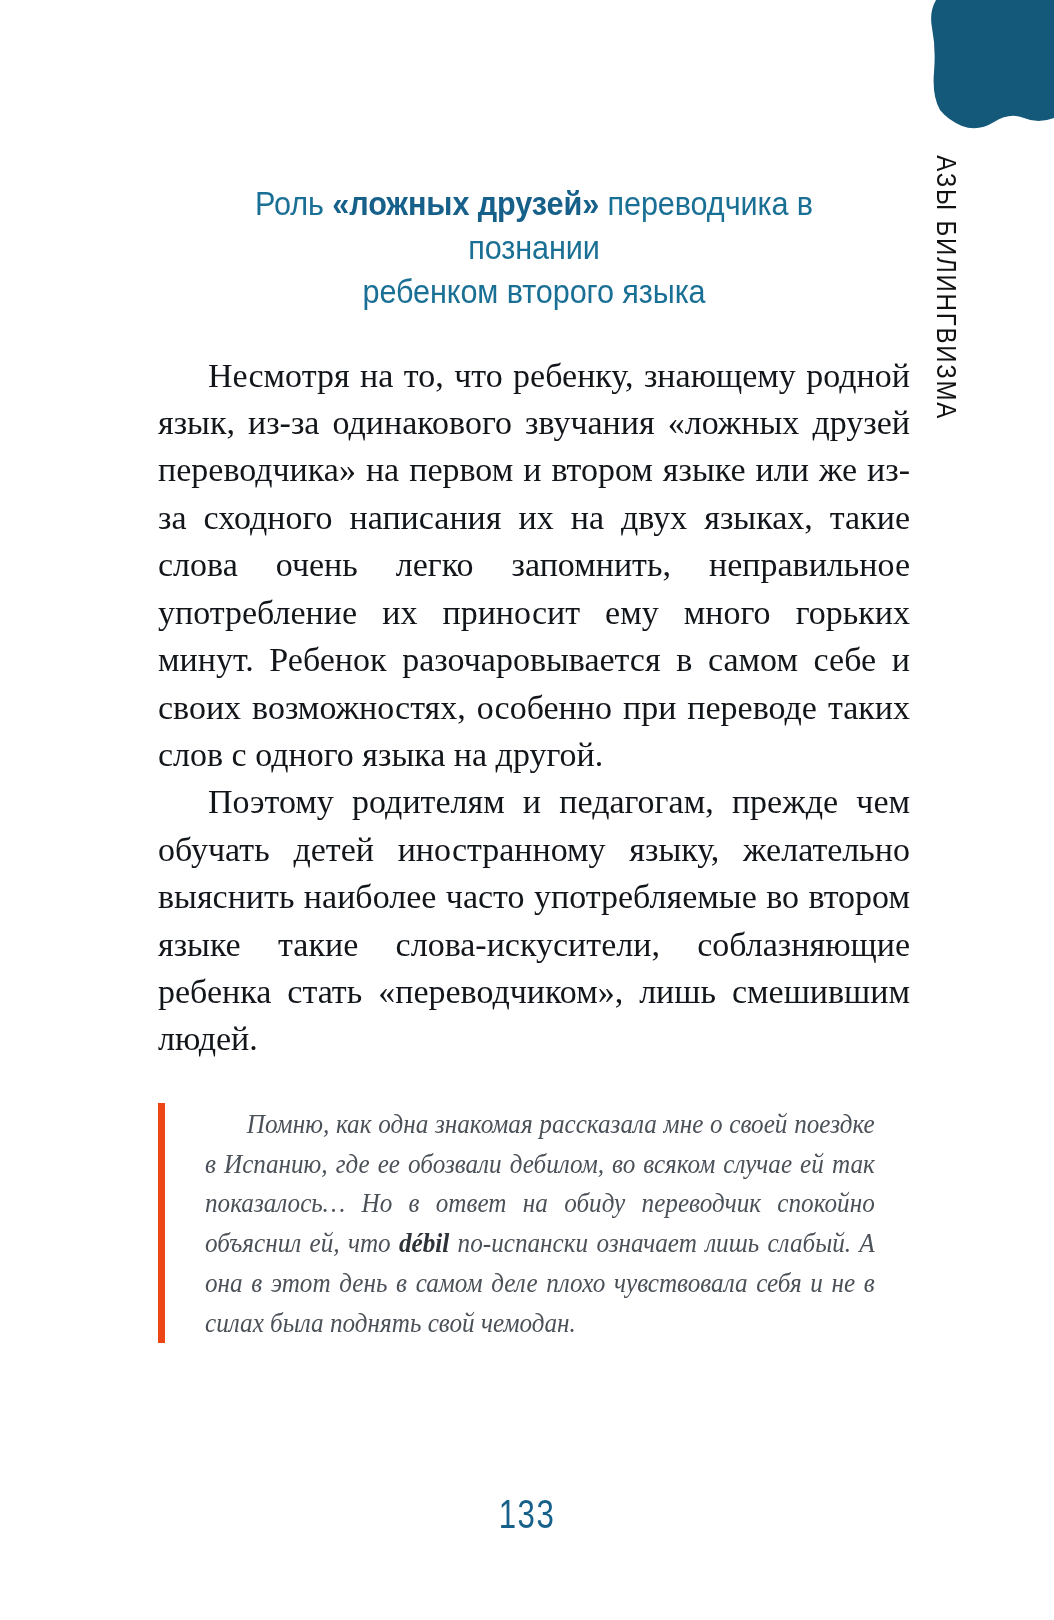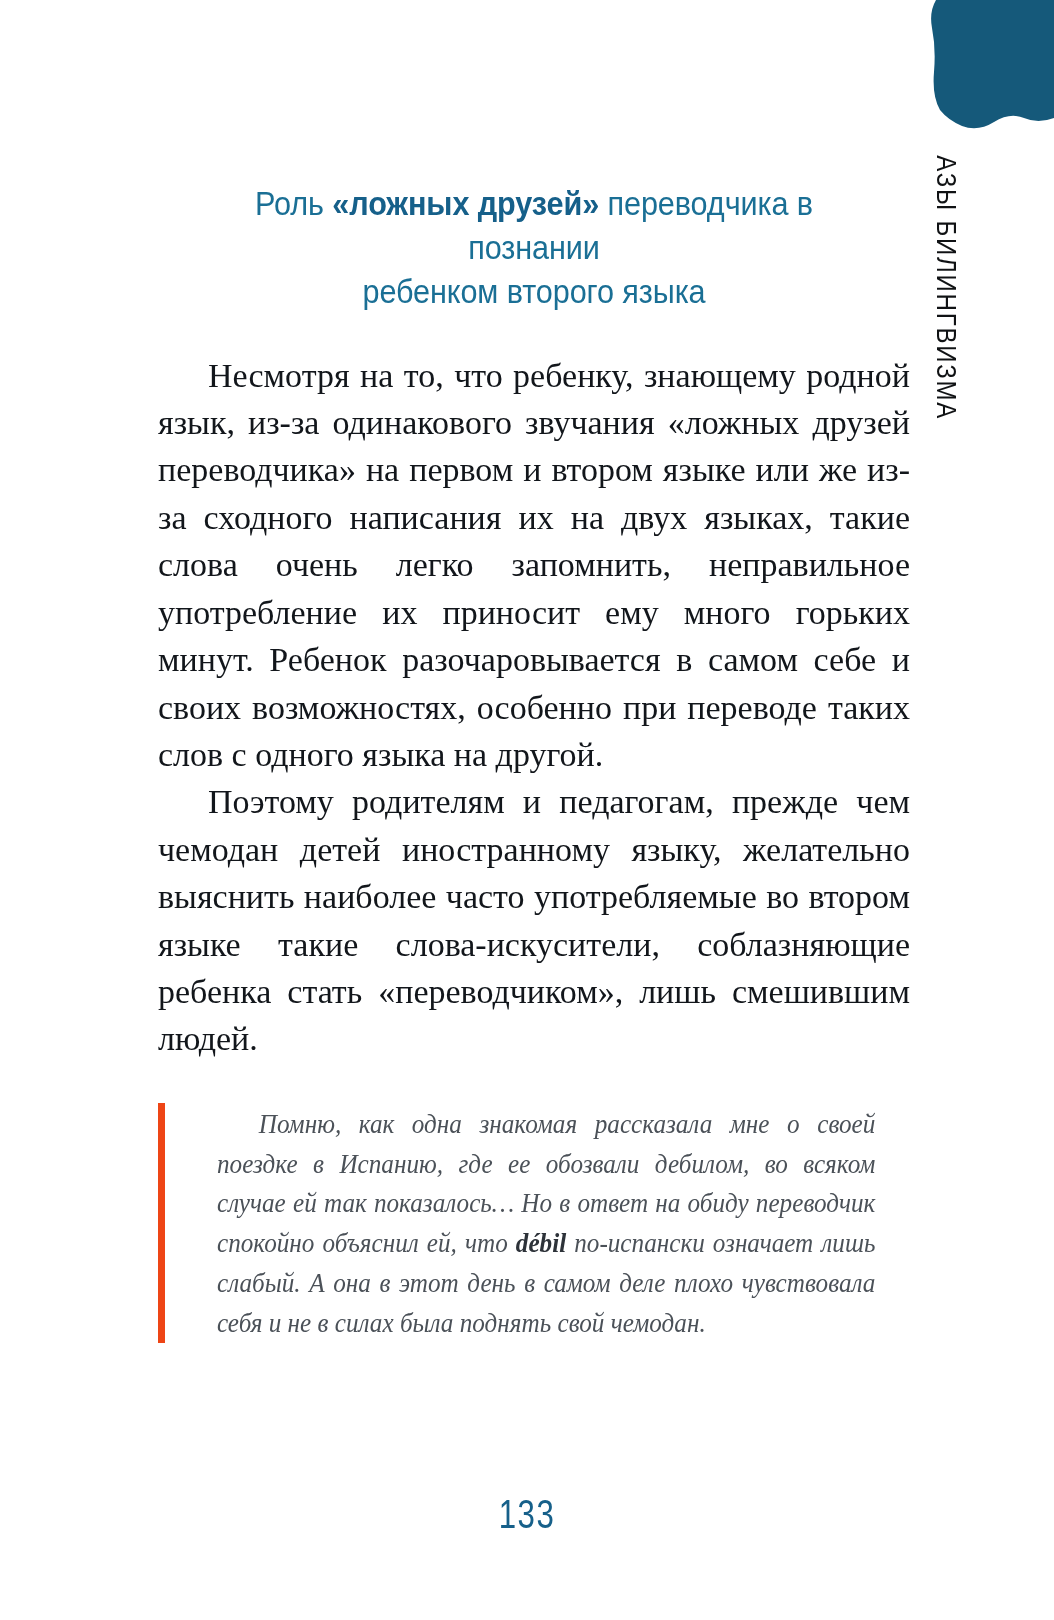--- a/index.html
+++ b/index.html
@@ -91,21 +91,21 @@
     margin-top: 40px;
     display: flex;
     align-items: stretch;
   }
   .quote-bar {
     width: 7px;
     flex: 0 0 7px;
     background: #ee4515;
   }
   .quote-body {
-    padding-left: 52px;
+    padding-left: 40px;
     padding-top: 2px;
   }
   .quote-text {
     margin: 0;
     color: #4b5158;
     font-style: italic;
     font-size: 26.5px;
     line-height: 1.50;
     text-align: justify;
     text-indent: 44px;
@@ -147,21 +147,21 @@
   <div class="edge-tab-label">Азы билингвизма</div>
 
   <div class="content">
 
     <h1 class="chapter-title">
       <span>Роль </span><b>«ложных друзей»</b><span> переводчика в познании</span><br>
       <span>ребенком второго языка</span>
     </h1>
 
     <p class="body-par first">Несмотря на то, что ребенку, знающему род­ной язык, из-за одинакового звучания «ложных друзей переводчика» на первом и втором языке или же из-за сходного написания их на двух язы­ках, такие слова очень легко запомнить, непра­вильное употребление их приносит ему много горьких минут. Ребенок разочаровывается в са­мом себе и своих возможностях, особенно при переводе таких слов с одного языка на другой.</p>
-    <p class="body-par">Поэтому родителям и педагогам, прежде чем чемодан детей иностранному языку, жела­тельно выяснить наиболее часто употребляе­мые во втором языке такие слова-искусители, соблазняющие ребенка стать «переводчиком», лишь смешившим людей.</p>
+    <p class="body-par">Поэтому родителям и педагогам, прежде чем обучать детей иностранному языку, жела­тельно выяснить наиболее часто употребляе­мые во втором языке такие слова-искусители, соблазняющие ребенка стать «переводчиком», лишь смешившим людей.</p>
 
     <div class="quote-wrap">
       <div class="quote-bar"></div>
       <div class="quote-body">
         <p class="quote-text"><span>Помню, как одна знакомая рассказала мне о своей поездке в Испанию, где ее обозвали дебилом, во всяком случае ей так показалось… Но в ответ на обиду переводчик спокойно объяснил ей, что </span><b>débil</b><span> по-испански означает лишь слабый. А она в этот день в самом деле плохо чувствовала себя и не в силах была поднять свой чемодан.</span></p>
       </div>
     </div>
 
   </div>
 

